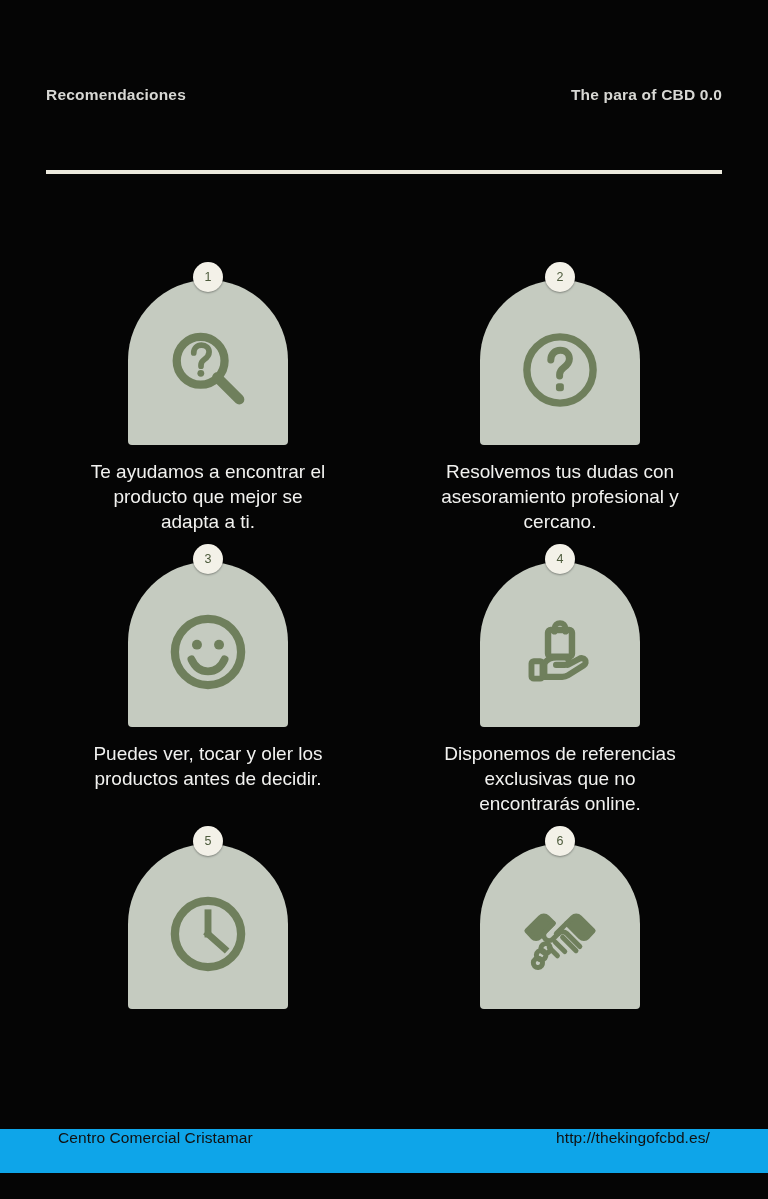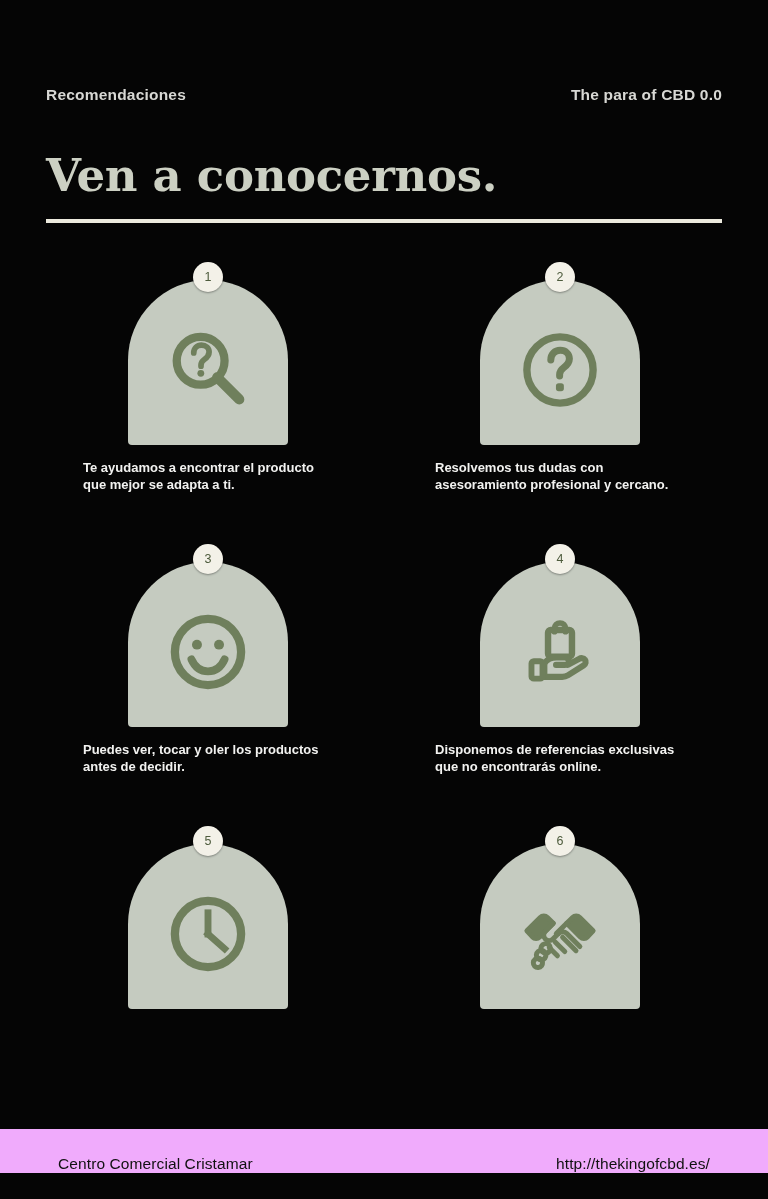--- a/index.html
+++ b/index.html
@@ -117,36 +117,37 @@
     width: 92px;
     height: 92px;
     display: block;
     margin-top: 14px;
   }
   .icon svg { display: block; width: 100%; height: 100%; }
 
   .caption {
     margin-top: 14px;
     width: 250px;
-    font-size: 13px;
+    text-align: center;
+    font-size: 19px;
     line-height: 1.32;
     color: #f2f2f0;
-    font-weight: 700;
+    font-weight: 400;
   }
 
   
   .footer {
     position: absolute;
     left: 0;
     right: 0;
     top: 1129px;
     height: 44px;
-    background: #f0abfc;
-    display: flex;
-    align-items: flex-end;
+    background: #0ea5e9;
+    display: flex;
+    align-items: flex-start;
     justify-content: space-between;
     padding: 0 58px;
     box-sizing: border-box;
   }
   .footer-left, .footer-right {
     font-size: 15.5px;
     color: #111111;
     letter-spacing: 0.1px;
     white-space: nowrap;
   }
@@ -155,21 +156,20 @@
 <body>
 
 <div class="page">
 
   <div class="header">
     <div class="header-left">Recomendaciones</div>
     <div class="header-right">The para of CBD 0.0</div>
   </div>
 
   <div class="title-wrap">
-    <h1 class="title">Ven a conocernos.</h1>
     <div class="title-rule"></div>
   </div>
 
   <div class="grid">
 
     <div class="cell">
       <div class="card">
         <div class="badge">1</div>
         <span class="icon">
           <svg viewBox="0 0 100 100">

